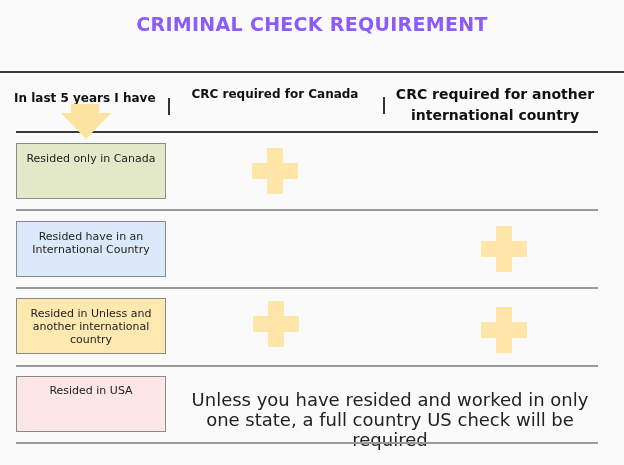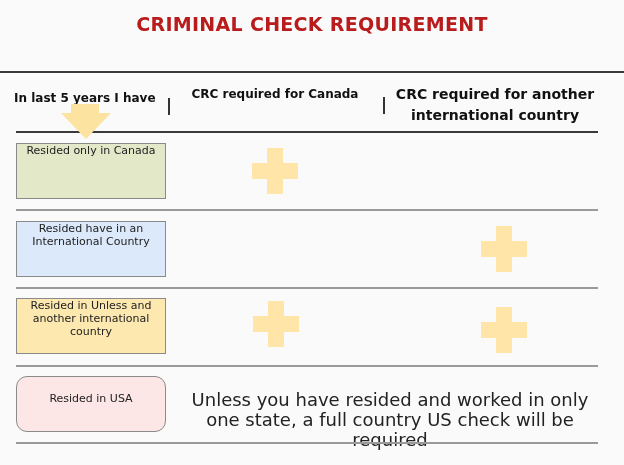--- a/index.html
+++ b/index.html
@@ -3,37 +3,37 @@
 <meta charset="utf-8">
 <style>
   html, body { margin: 0; padding: 0; }
   body {
     width: 624px; height: 465px; background: #fafafa; position: relative; overflow: hidden;
     font-family: "DejaVu Sans", sans-serif; color: #1a1a1a;
   }
   .abs { position: absolute; }
   .title {
     left: 0; width: 624px; top: 13px; text-align: center;
-    font-size: 19px; font-weight: bold; letter-spacing: 0.3px; color: #b91c1c;
+    font-size: 19px; font-weight: bold; letter-spacing: 0.3px; color: #8b5cf6;
   }
   .top-rule { left: 0; width: 624px; top: 71px; height: 2px; background: #3a3a3a; }
   .hdr { font-weight: bold; text-align: center; color: #111; }
   .hdr-col0 { left: 14px; top: 91px; width: 150px; font-size: 12px; text-align: left; }
   .hdr-col1 { left: 185px; top: 84px; width: 180px; font-size: 12px; line-height: 21px; }
   .hdr-col2 { left: 390px; top: 84px; width: 210px; font-size: 14px; line-height: 21px; }
   .vsep { width: 1.5px; background: #333; }
   .hdr-rule { left: 16px; width: 582px; top: 131px; height: 2px; background: #3a3a3a; }
   .row-rule { left: 16px; width: 582px; height: 2px; background: #9a9a9a; }
   .arrow { left: 58px; top: 104px; width: 56px; height: 36px; }
   .box {
     left: 16px; width: 150px; height: 56px; box-sizing: border-box;
     border: 1px solid #8a8a8a; font-size: 11px; line-height: 13px; text-align: center;
-    color: #222;
+    padding-top: 8px; color: #222;
   }
-  .box-usa { padding-top: 15px; border-radius: 11px; }
+  .box-usa { padding-top: 7px; }
   .plus { width: 46px; height: 46px; }
   .note { left: 190px; top: 390px; width: 400px; text-align: center; font-size: 18px; line-height: 20px; color: #222; }
 </style>
 </head>
 <body>
 
 <div class="abs title">CRIMINAL CHECK REQUIREMENT</div>
 <div class="abs top-rule"></div>
 
 <div class="abs hdr hdr-col0">In last 5 years I have</div>

